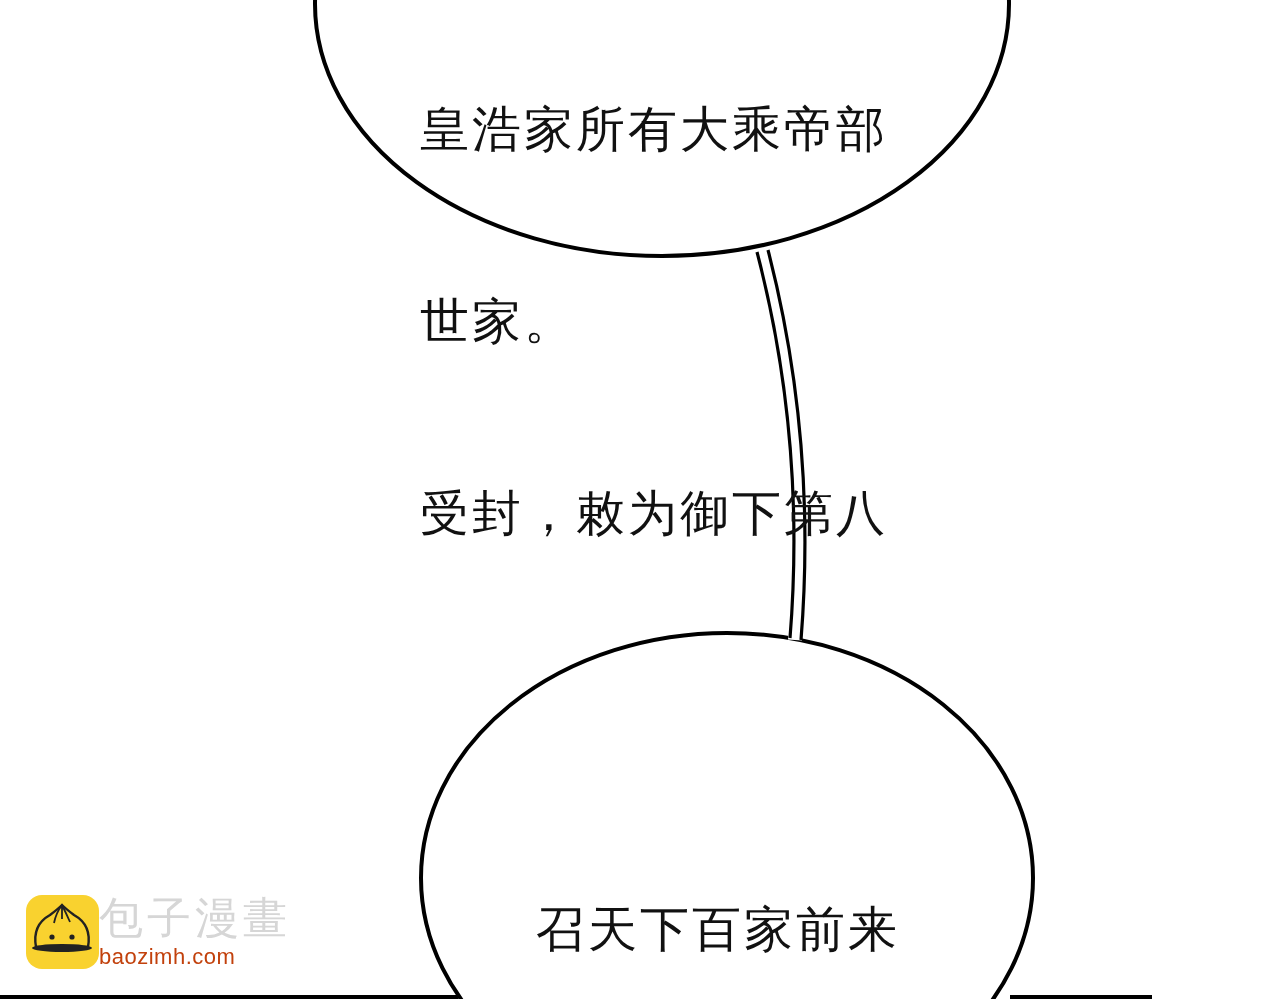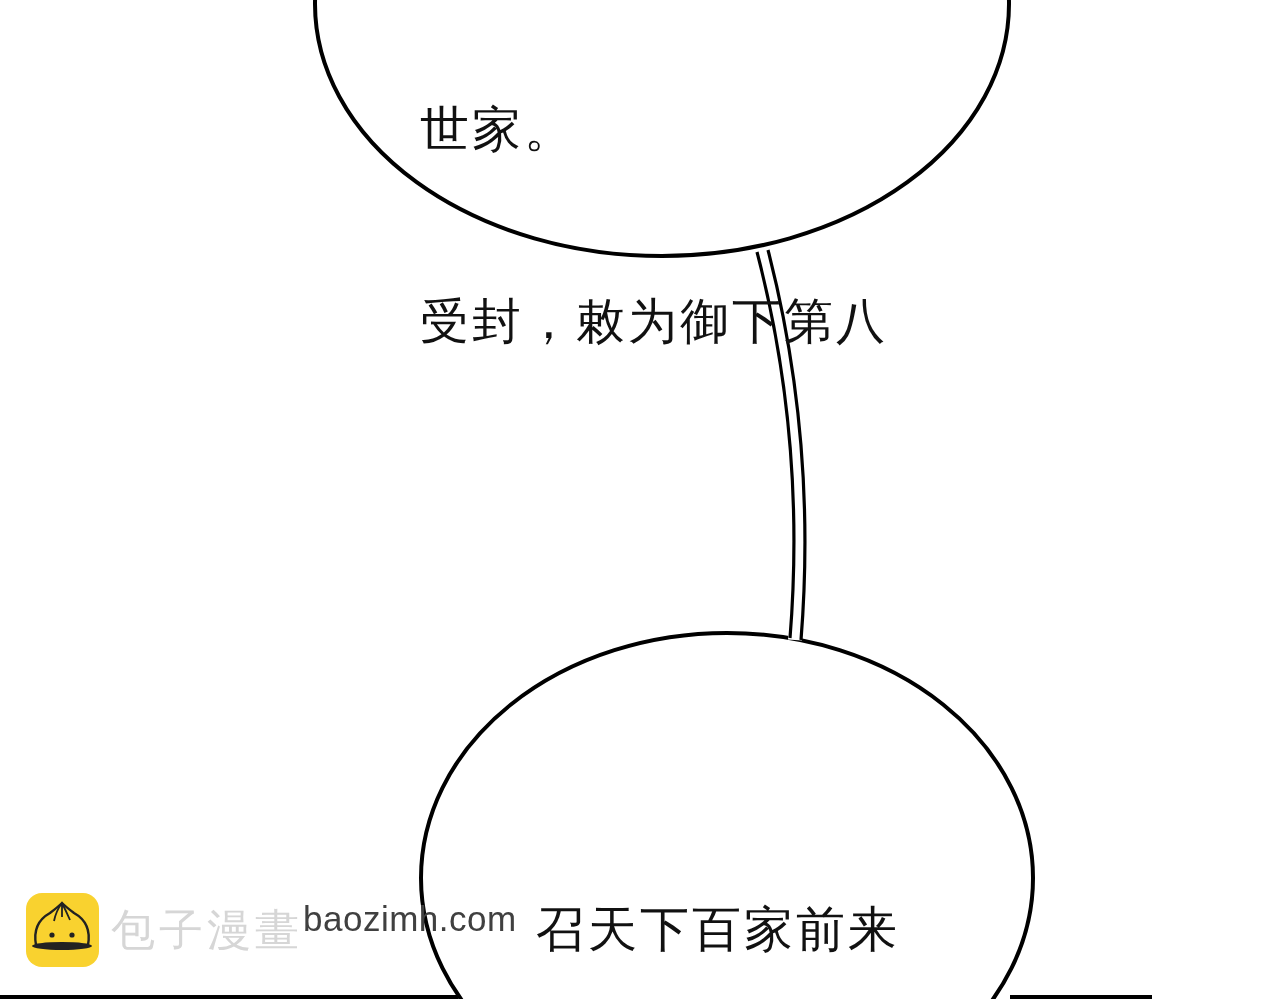--- a/index.html
+++ b/index.html
@@ -23,28 +23,28 @@
     #top-text { left: 420px; top: -30px; }
     #bottom-text { left: 536px; top: 770px; }
     .watermark {
       position: absolute; left: 26px; top: 893px;
       display: flex; align-items: center;
     }
     .wm-logo {
       width: 73px; height: 74px; border-radius: 16px;
       background: #f9d22f; position: relative; overflow: hidden;
     }
-    .wm-text { margin-left: 12px; display: flex; }
+    .wm-text { display: flex; flex-direction: column; }
     .wm-cn {
       font-family: "DejaVu Sans", sans-serif;
       font-size: 44px; line-height: 50px; color: #d6d6d6; letter-spacing: 4px;
     }
     .wm-en {
       font-family: "Liberation Sans", sans-serif;
-      font-size: 35px; line-height: 28px; color: #404040; letter-spacing: 0.5px;
+      font-size: 22px; line-height: 28px; color: #c2410c; letter-spacing: 0.5px;
     }
   </style>
 </head>
 <body>
 
 <div class="page">
 
   <svg class="art" width="1280" height="999" viewBox="0 0 1280 999">
 
     <ellipse cx="662" cy="4" rx="347" ry="252" fill="#ffffff" stroke="#000000" stroke-width="4"></ellipse>
@@ -55,20 +55,21 @@
       <path d="M 758 252 Q 812 440 795 640" fill="none" stroke="#ffffff" stroke-width="14"></path>
       <path d="M 757 252 Q 806 440 790 638" fill="none" stroke="#000000" stroke-width="3.2"></path>
       <path d="M 768 250 Q 817 440 801 640" fill="none" stroke="#000000" stroke-width="3.2"></path>
     </g>
 
     <line x1="0" y1="997" x2="458" y2="997" stroke="#000000" stroke-width="4"></line>
     <line x1="1010" y1="997" x2="1152" y2="997" stroke="#000000" stroke-width="4"></line>
   </svg>
 
   <div class="bubble-text" id="top-text">
+    <span class="line">皇浩家所有大乘帝部</span>
     <span class="line">世家。</span>
     <span class="line">受封，敕为御下第八</span>
   </div>
 
   <div class="bubble-text" id="bottom-text">
     <span class="line">召天下百家前来</span>
     
     
     
   </div>

